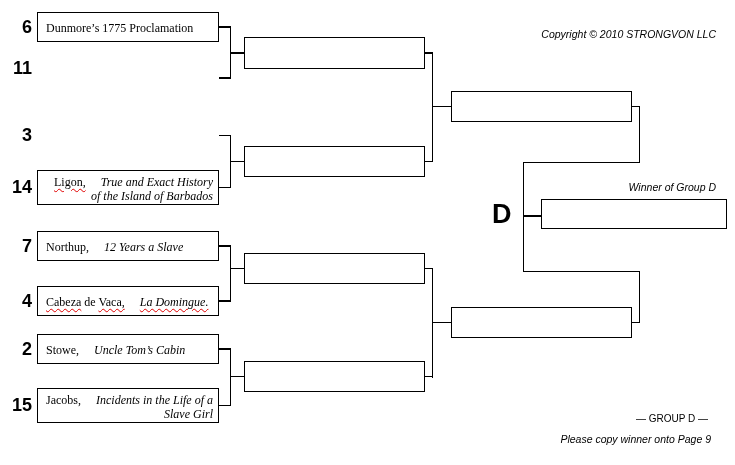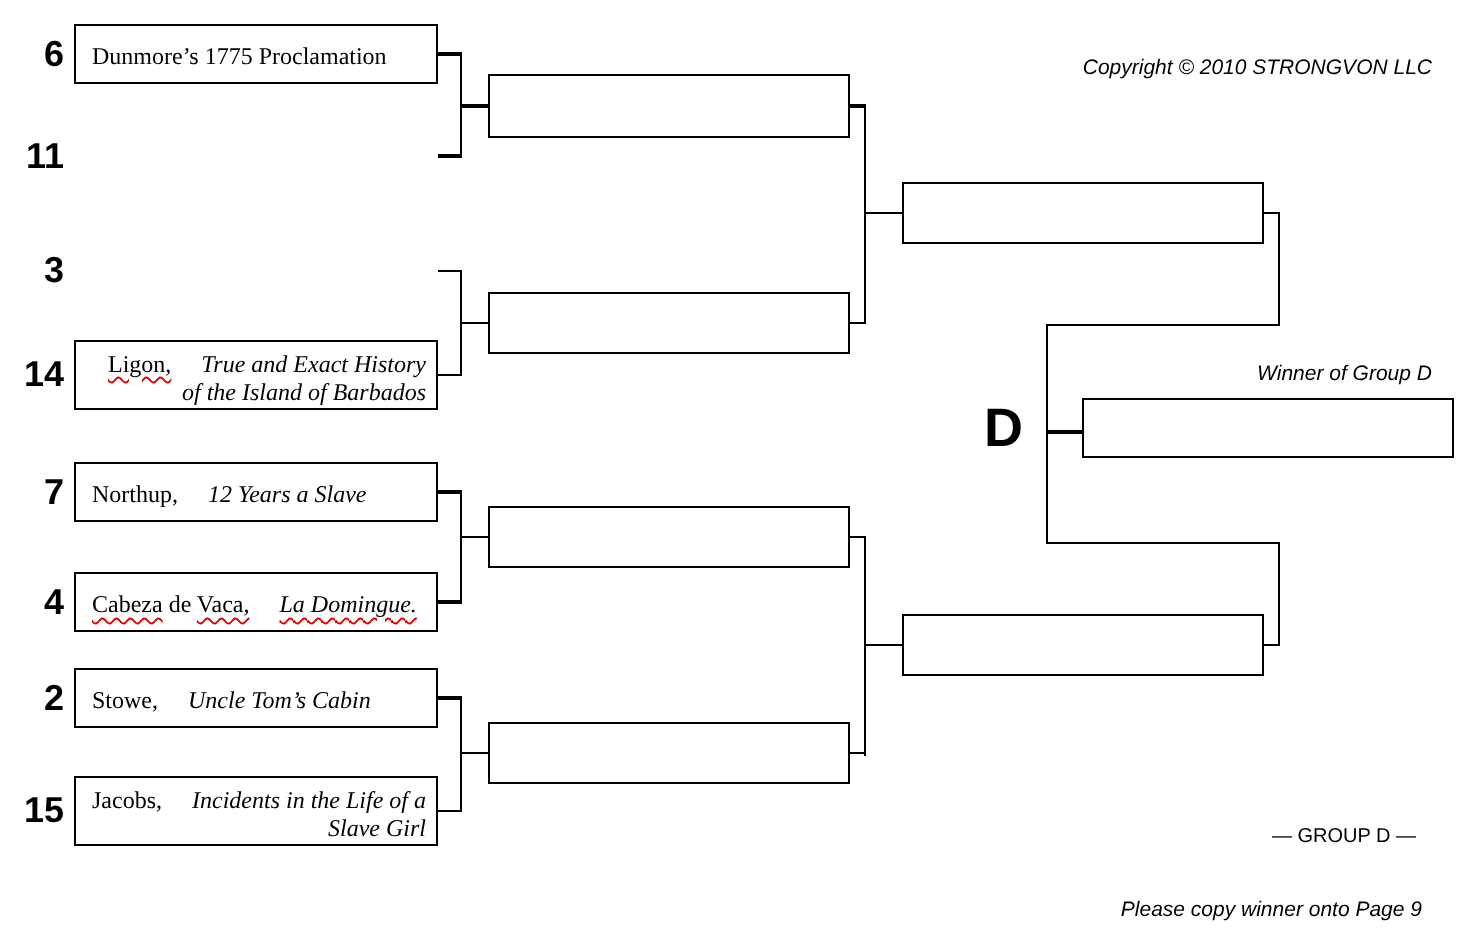--- a/index.html
+++ b/index.html
@@ -15,31 +15,31 @@
   .hline,.vline{position:absolute;background:#000;}
   .hline{height:1.5px;}
   .vline{width:1.5px;}
   .it{font-style:italic;margin-left:12px;}
   .sq{text-decoration:underline;text-decoration-style:wavy;text-decoration-color:#e00000;
       text-decoration-thickness:1px;text-underline-offset:2px;}
   .copyright{position:absolute;right:19px;top:28px;font-size:10.5px;font-style:italic;}
   .winner-label{position:absolute;right:19px;top:181px;font-size:10.5px;font-style:italic;}
   .group-letter{position:absolute;left:492px;top:201px;font-size:27px;line-height:27px;font-weight:bold;}
   .group-label{position:absolute;right:27px;top:413px;font-size:10px;font-weight:normal;}
-  .instruction{position:absolute;right:24px;top:433px;font-size:10.5px;font-style:italic;margin-top:16px;}
+  .instruction{position:absolute;right:24px;top:433px;font-size:10.5px;font-style:italic;}
 </style>
 </head>
 <body>
 
 <div class="page">
 
   <div class="copyright">Copyright © 2010 STRONGVON LLC</div>
 
   <div class="seed" style="top:16px">6</div>
-  <div class="seed" style="top:67px">11</div>
+  <div class="seed" style="top:57px">11</div>
   <div class="seed" style="top:124px">3</div>
   <div class="seed" style="top:176px">14</div>
   <div class="seed" style="top:235px">7</div>
   <div class="seed" style="top:290px">4</div>
   <div class="seed" style="top:338px">2</div>
   <div class="seed" style="top:394px">15</div>
 
   <div class="ebox" style="top:12px;height:30px">
       <div class="etext"><span>Dunmore’s 1775 Proclamation</span></div>
     </div>

